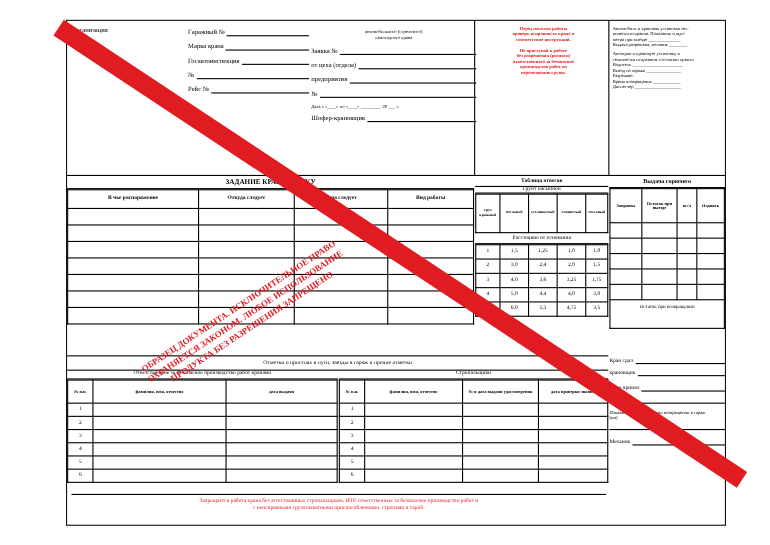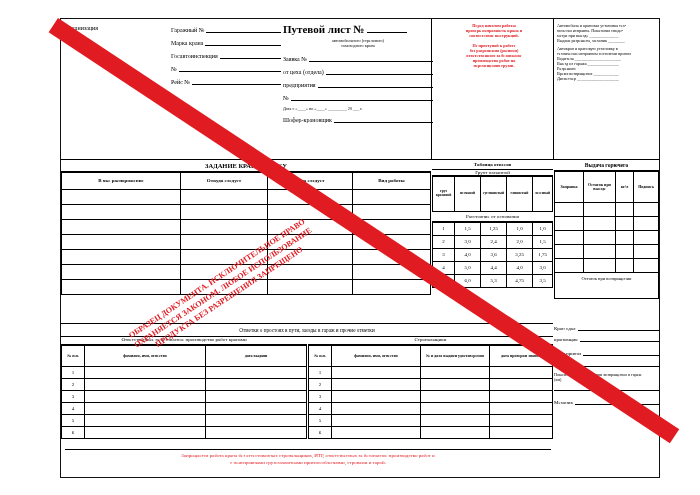--- a/index.html
+++ b/index.html
@@ -61,24 +61,20 @@
           <span class="lbl">№</span>
           <span class="ln"></span>
         </div>
         <div class="rowline">
           <span class="lbl">Рейс №</span>
           <span class="ln"></span>
         </div>
       </div>
 
       <div class="hdr-c">
-        <div class="lg">
-          <span>Путевой лист №</span>
-          <span style="display:inline-block;width:40px;border-bottom:1px solid #000;"></span>
-        </div>
         <div class="ctr xs" style="margin-top:3px;">автомобильного (стрелового)</div>
         <div class="ctr xs">самоходного крана</div>
         <div class="rowline" style="margin-top:6px;">
           <span class="lbl">Заявка №</span>
           <span class="ln"></span>
         </div>
         <div class="rowline">
           <span class="lbl">от цеха (отдела)</span>
           <span class="ln"></span>
         </div>

